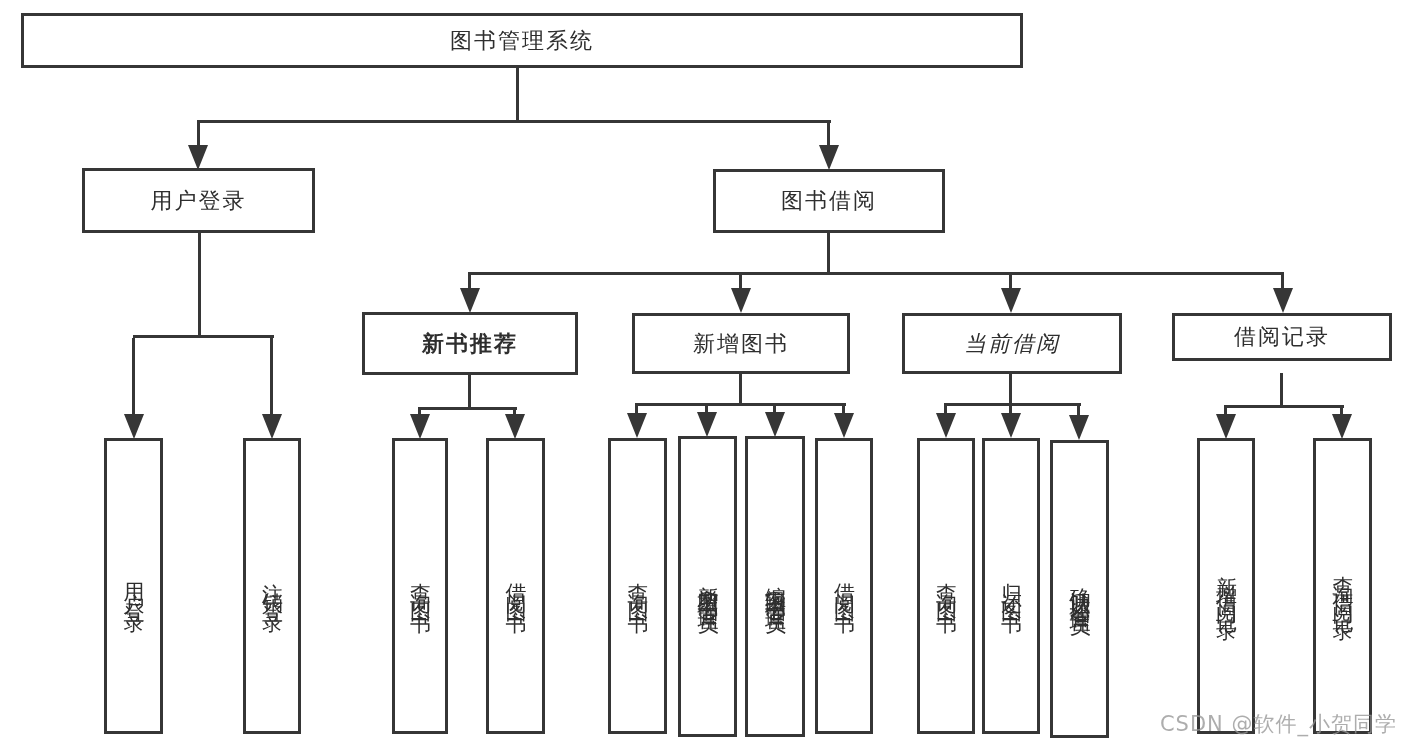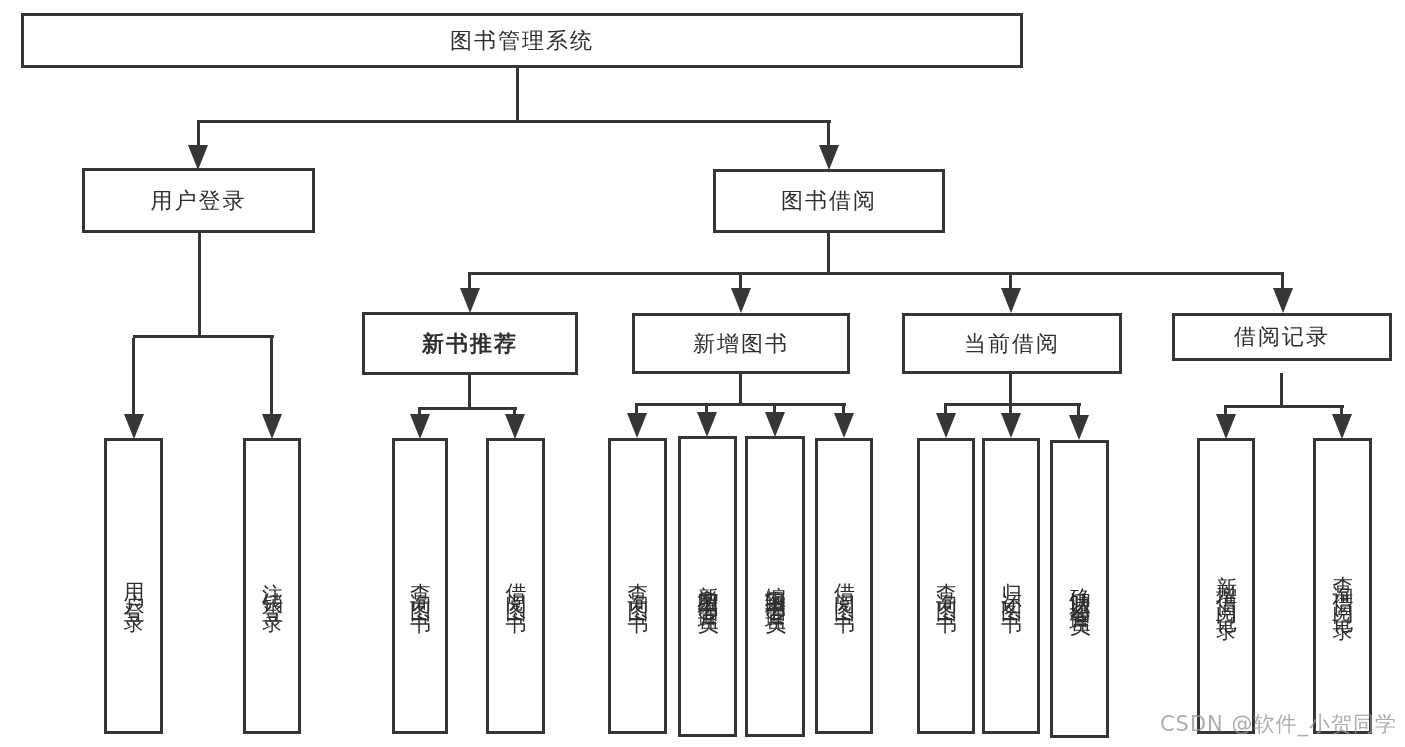--- a/index.html
+++ b/index.html
@@ -65,21 +65,21 @@
   <div class="arrow" style="left:460px; top:288px;"></div>
   <div class="vline" style="left:739px; top:275px; height:15px;"></div>
   <div class="arrow" style="left:731px; top:288px;"></div>
   <div class="vline" style="left:1009px; top:275px; height:15px;"></div>
   <div class="arrow" style="left:1001px; top:288px;"></div>
   <div class="vline" style="left:1281px; top:275px; height:15px;"></div>
   <div class="arrow" style="left:1273px; top:288px;"></div>
 
   <div class="box hbox" style="left:362px; top:312px; width:216px; height:63px;font-weight:bold;">新书推荐</div>
   <div class="box hbox" style="left:632px; top:313px; width:218px; height:61px;">新增图书</div>
-  <div class="box hbox" style="left:902px; top:313px; width:220px; height:61px;">当前借阅</div>
+  <div class="box hbox" style="left:902px; top:313px; width:220px; height:61px;font-style:italic;">当前借阅</div>
   <div class="box hbox" style="left:1172px; top:313px; width:220px; height:48px;">借阅记录</div>
 
   <div class="vline" style="left:468px; top:375px; height:34px;"></div>
   <div class="hline" style="left:418px; top:407px; width:99px;"></div>
   <div class="vline" style="left:418px; top:409px; height:7px;"></div>
   <div class="arrow" style="left:410px; top:414px;"></div>
   <div class="vline" style="left:513px; top:409px; height:7px;"></div>
   <div class="arrow" style="left:505px; top:414px;"></div>
 
   <div class="vline" style="left:739px; top:374px; height:31px;"></div>

